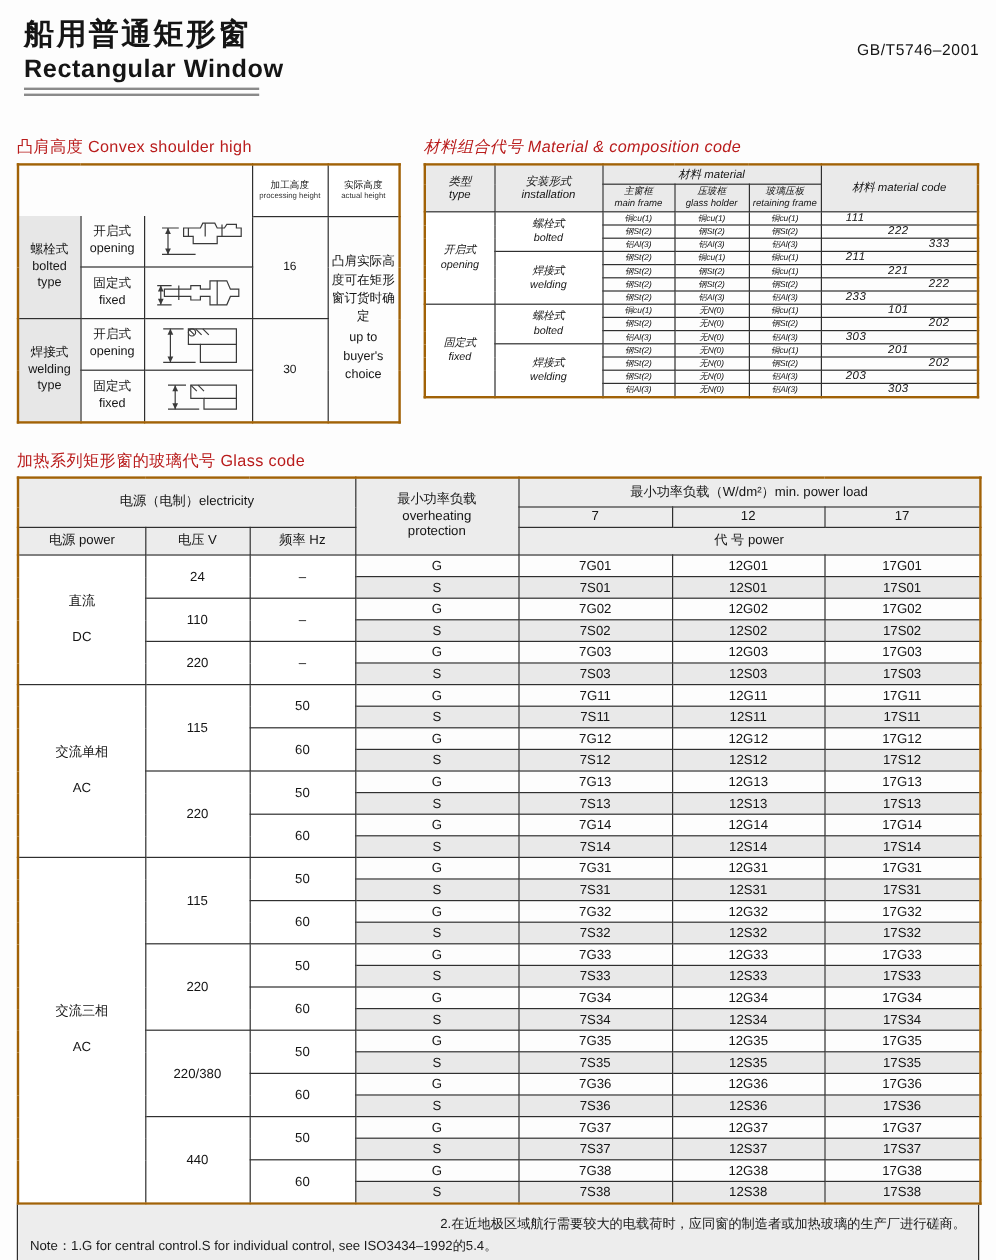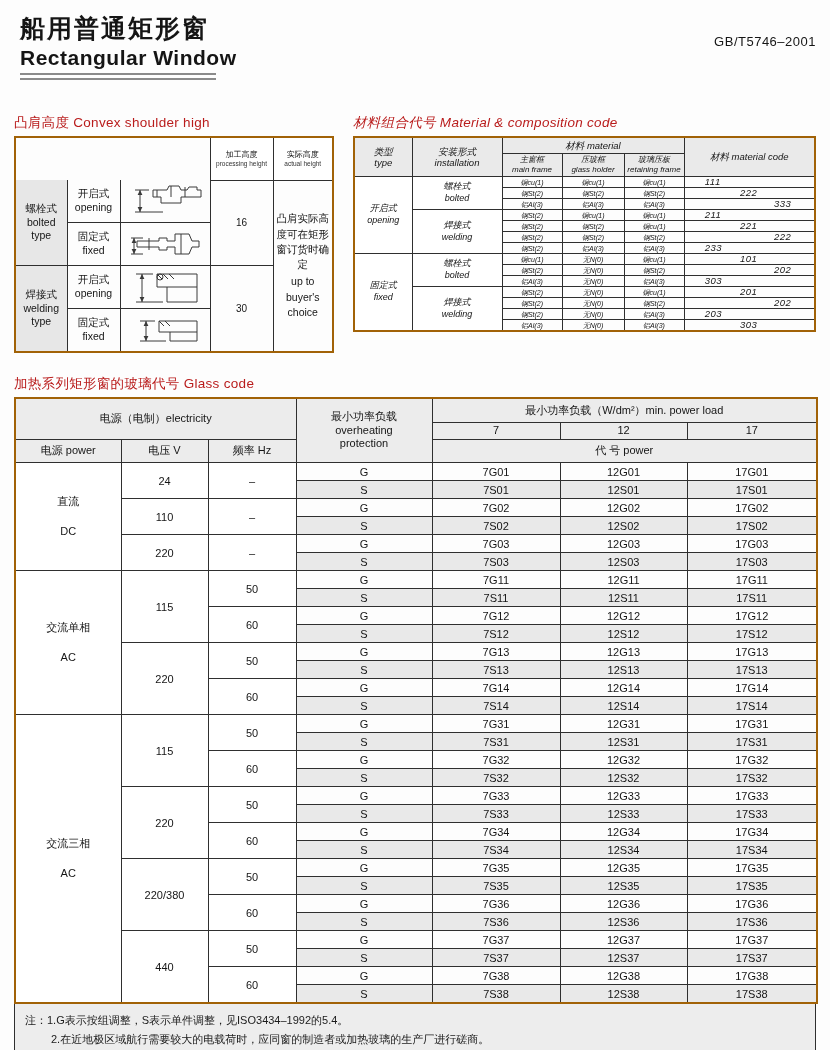--- a/index.html
+++ b/index.html
@@ -61,21 +61,21 @@
   .glass .srow td{background:#e9e9e9;}
   .glass .powercell,.glass .voltcell,.glass .freqcell{background:#fff !important;}
   .glass .powercell div{line-height:1.2;}
   .glass .powercell .pen{margin-top:16px;}
   
   .notes{
     width:802px;box-sizing:border-box;background:#ededed;
     border:1px solid #2f2f2f;border-top:none;border-bottom:4px solid #0e0e0e;
     padding:7px 10px 9px 10px;font-size:11px;line-height:1.75;color:#1b1b1b;
   }
-  .notes .ind{padding-left:26px;}
+  .notes .ind{padding-left:26px;text-align:right;}
   svg{stroke:#3a3a3a;fill:none;stroke-width:1;}
   svg .fill{fill:#3a3a3a;stroke:none;}
 </style>
 </head>
 <body>
 
 <div class="page">
 
   <div class="hdr-row">
     <div>
@@ -603,20 +603,19 @@
           <tr class="srow">
             <td class="protcell">S</td>
             <td class="codecol">7S38</td>
             <td class="codecol">12S38</td>
             <td class="codecol">17S38</td>
           </tr>
         </tbody>
     </table>
 
     <div class="notes">
-      <div>注：1.G表示按组调整，S表示单件调整，见ISO3434–1992的5.4。</div>
       <div class="ind">2.在近地极区域航行需要较大的电载荷时，应同窗的制造者或加热玻璃的生产厂进行磋商。</div>
       <div>Note：1.G for central control.S for individual control, see ISO3434–1992的5.4。</div>
 
     </div>
   </div>
 
 </div>
 
 </body></html>

